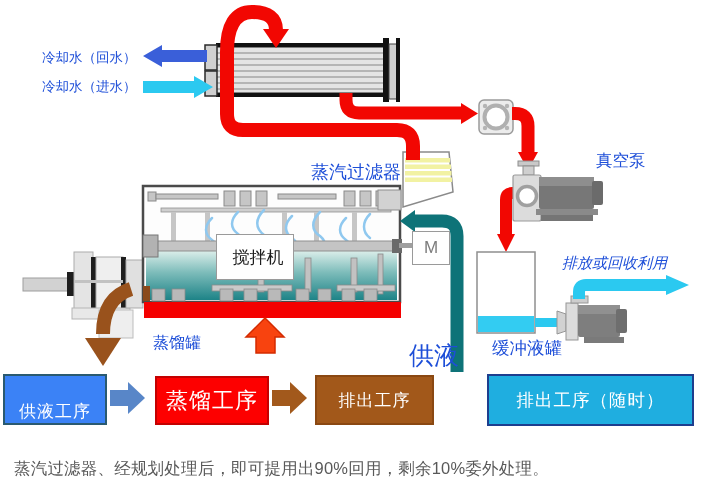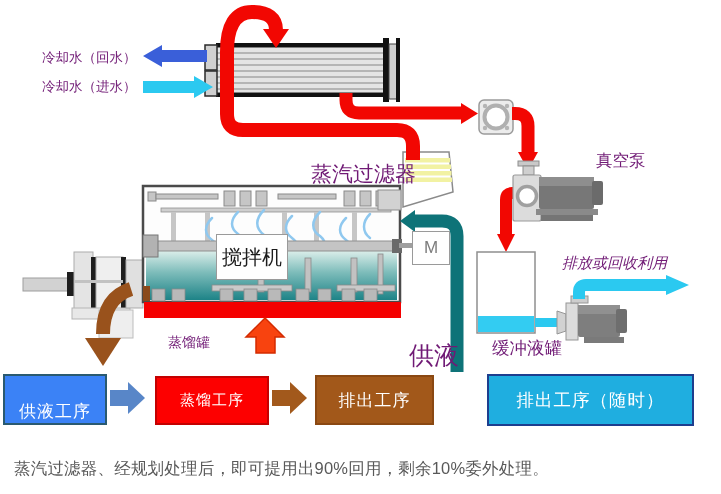--- a/index.html
+++ b/index.html
@@ -1,25 +1,25 @@
 <!DOCTYPE html>
 <html><head>
 <meta charset="utf-8">
 <style>
   html,body{margin:0;padding:0;background:#fff;}
   .stage{position:relative;width:721px;height:494px;background:#ffffff;overflow:hidden;
          font-family:"Liberation Sans","DejaVu Sans",sans-serif;}
   .stage svg{position:absolute;left:0;top:0;}
-  .lbl{position:absolute;white-space:nowrap;color:#701a75;line-height:1.15;}
+  .lbl{position:absolute;white-space:nowrap;color:#1d4ed8;line-height:1.15;}
   .whitebox{position:absolute;background:#ffffff;border:1.5px solid #9a9a9a;
             display:flex;align-items:center;justify-content:center;color:#1c1c1c;}
   .pbox{position:absolute;display:flex;align-items:center;justify-content:center;
         color:#ffffff;letter-spacing:1px;}
   .pbox1{left:3px;top:374px;width:100px;height:47px;background:#3b82f6;border:2px solid #2A5A70;font-size:17px;align-items:flex-end;}
-  .pbox2{left:155px;top:376px;width:110px;height:45px;background:#FD0000;border:2px solid #C40000;font-size:15px;}
+  .pbox2{left:155px;top:376px;width:110px;height:45px;background:#FD0000;border:2px solid #C40000;font-size:22px;}
   .pbox3{left:315px;top:375px;width:115px;height:46px;background:#A2581A;border:2px solid #8A4812;font-size:17px;}
   .pbox4{left:487px;top:374px;width:203px;height:48px;background:#1FAEE0;border:2px solid #1D3E8E;font-size:17.5px;}
   .caption{position:absolute;left:14px;top:458px;font-size:16.5px;color:#595959;letter-spacing:0.2px;}
 </style>
 </head>
 <body>
 
 <div class="stage">
 
 <svg width="721" height="494" viewBox="0 0 721 494">
@@ -198,28 +198,28 @@
   </g>
 
   <polygon fill="#F8430F" stroke="#D42B00" stroke-width="1.5" points="265,318 284,337 275,337 275,353 256,353 256,337 246,337"></polygon>
 
   <polygon fill="#5886C8" points="110,390 128,390 128,382 145,398 128,414 128,406 110,406"></polygon>
   <polygon fill="#A2591C" points="272,390 290,390 290,382 307,398 290,414 290,406 272,406"></polygon>
 </svg>
 
   <div class="lbl" style="left:42px;top:50px;font-size:13.5px;">冷却水（回水）</div>
   <div class="lbl" style="left:42px;top:79px;font-size:13.5px;">冷却水（进水）</div>
-  <div class="lbl" style="left:311px;top:162px;font-size:21px;">蒸汽过滤器</div>
+  <div class="lbl" style="left:311px;top:162px;font-size:18px;">蒸汽过滤器</div>
   <div class="lbl" style="left:549px;top:151px;font-size:16.5px;margin-left:47px;">真空泵</div>
   <div class="lbl" style="left:562px;top:254px;font-size:15px;font-style:italic;">排放或回收利用</div>
   <div class="lbl" style="left:472px;top:338px;font-size:17.5px;margin-left:20px;">缓冲液罐</div>
-  <div class="lbl" style="left:168px;top:334px;font-size:14px;">蒸馏罐</div>
+  <div class="lbl" style="left:153px;top:334px;font-size:16px;">蒸馏罐</div>
   <div class="lbl" style="left:409px;top:341px;font-size:25px;">供液</div>
 
-  <div class="whitebox" style="left:216px;top:234px;width:70px;height:44px;font-size:20px;">
+  <div class="whitebox" style="left:216px;top:234px;width:70px;height:44px;font-size:17px;padding-left:6px;">
     <span>搅拌机</span>
   </div>
   <div class="whitebox" style="left:412px;top:231px;width:36px;height:32px;font-size:17px;color:#7d7d7d;">
     <span>M</span>
   </div>
 
   <div class="pbox pbox1">
     <span>供液工序</span>
   </div>
   <div class="pbox pbox2">

